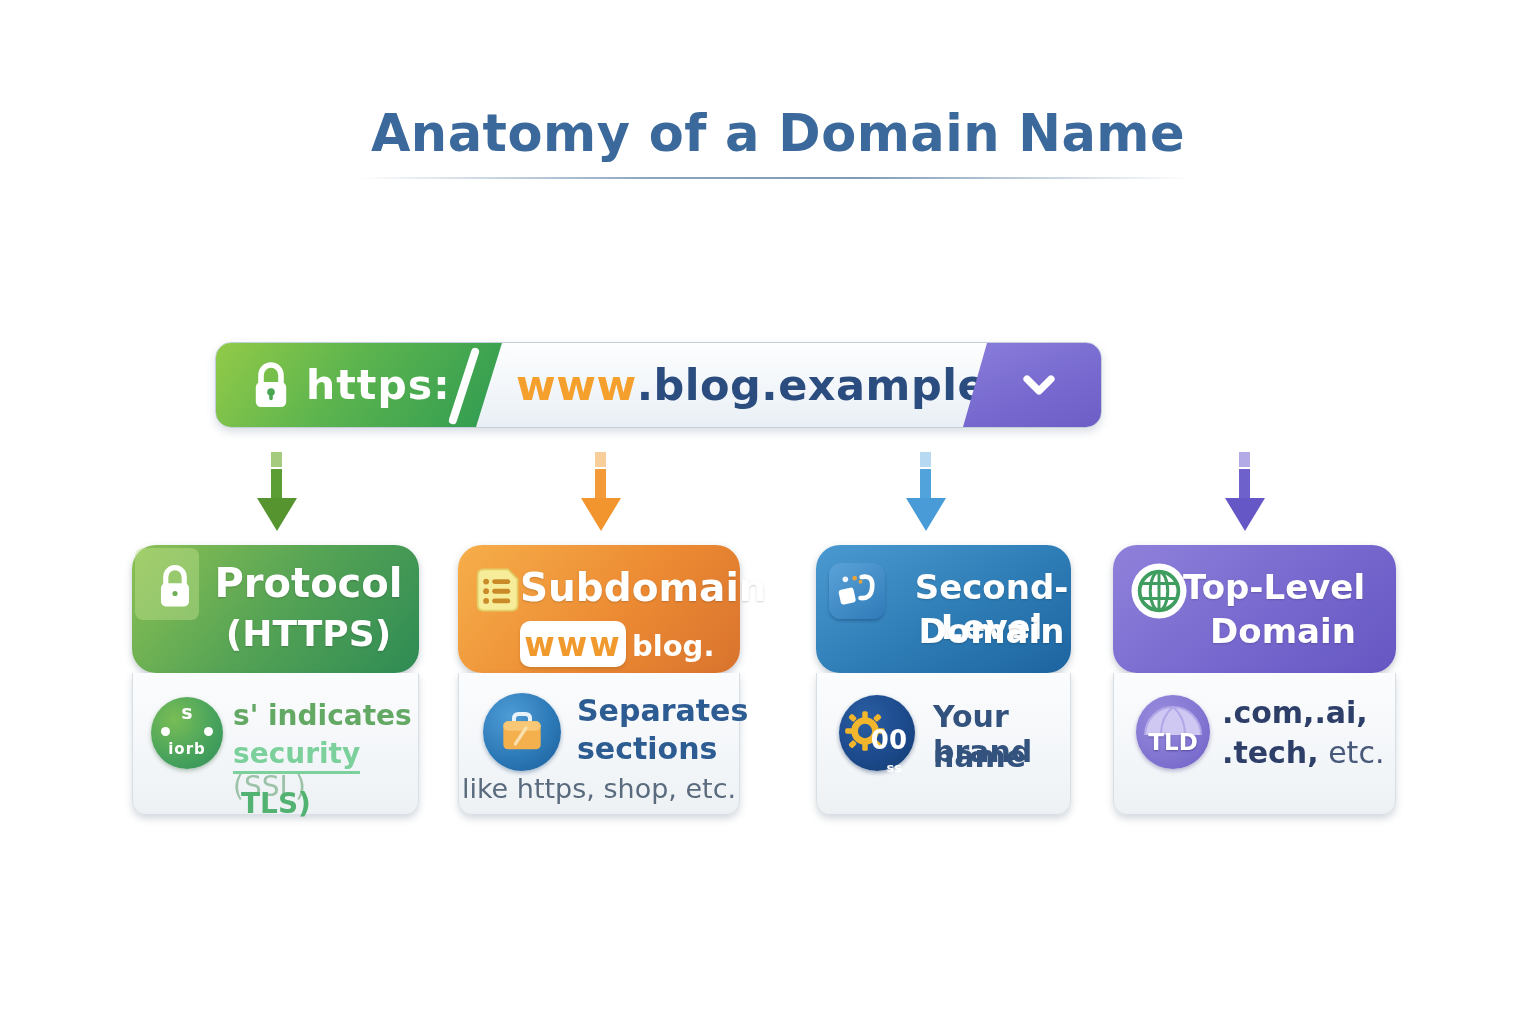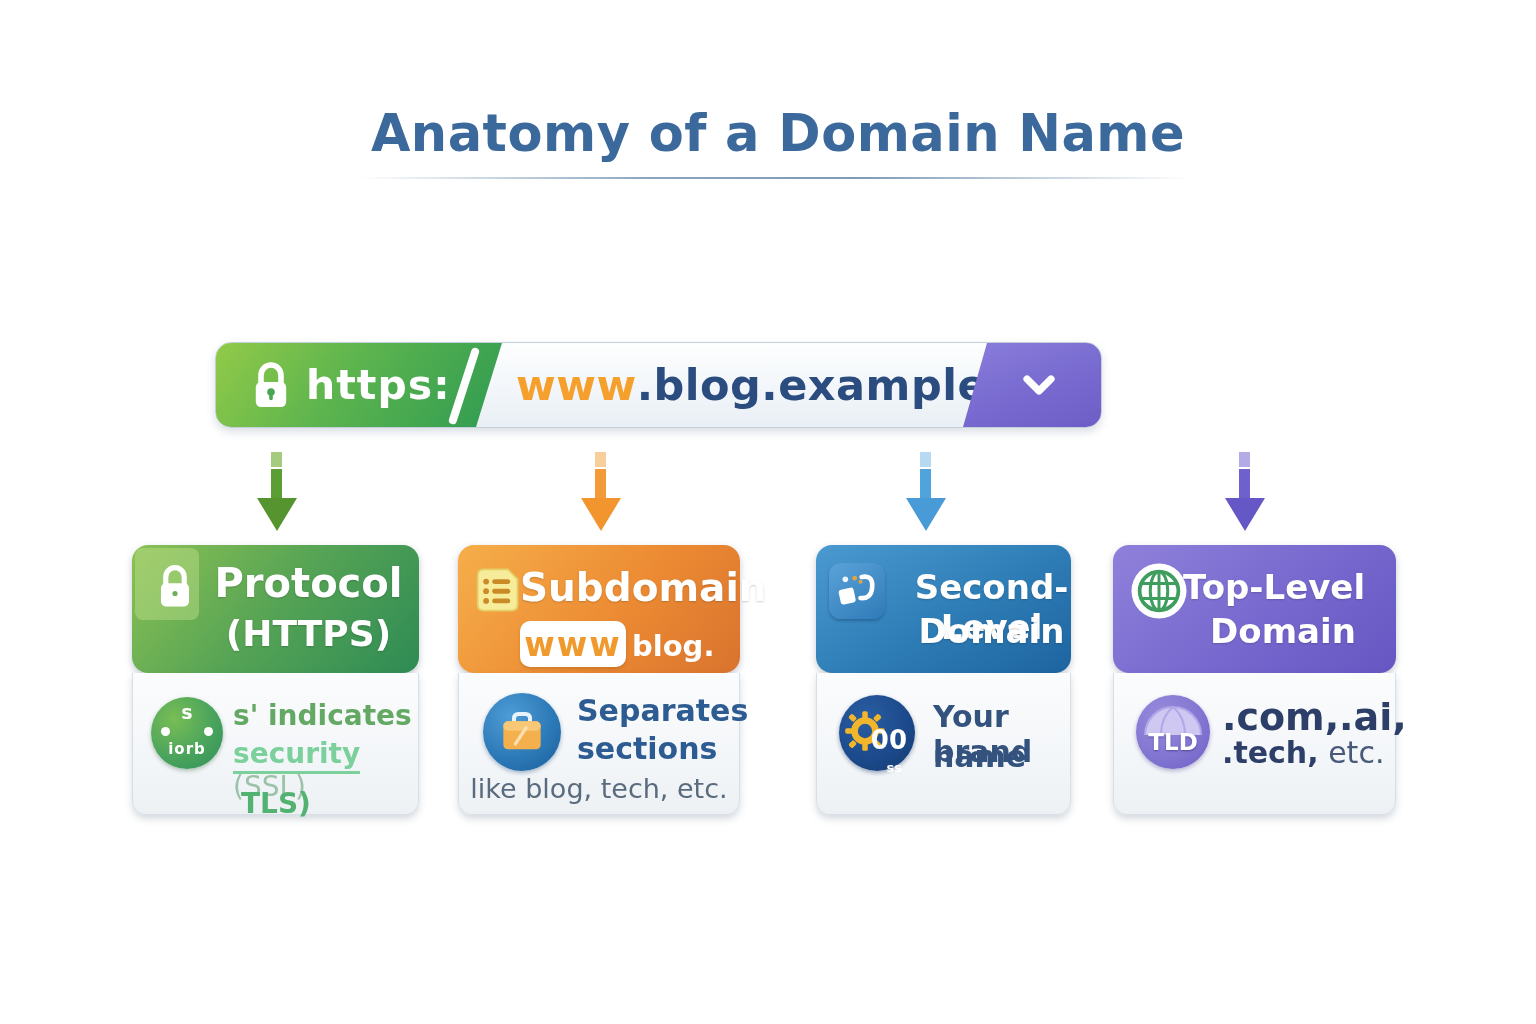--- a/index.html
+++ b/index.html
@@ -58,21 +58,21 @@
     display: flex; align-items: center; justify-content: center; cursor: pointer;
   }
   .urlbar-dropdown svg { width: 48px; height: 48px; margin-left: 14px; }
 
   
   .arrow { position: absolute; top: 452px; width: 46px; height: 80px; }
   .arrow-1 { left: 254px; } .arrow-2 { left: 578px; } .arrow-3 { left: 903px; } .arrow-4 { left: 1222px; }
 
   
   .card-header {
-    position: absolute; top: 545px; height: 128px; border-radius: 16px;
+    position: absolute; top: 545px; height: 128px; border-radius: 24px;
     box-shadow: 0 3px 7px rgba(60,80,100,0.3);
   }
   .card-body {
     position: absolute; top: 673px; height: 142px;
     background: linear-gradient(180deg, #fbfcfd 0%, #f2f5f8 70%, #edf1f4 100%);
     border: 1px solid #d7dfe6; border-top: none;
     border-radius: 0 0 14px 14px;
     box-shadow: 0 4px 7px rgba(90,110,130,0.25);
   }
   .c1 { left: 132px; width: 287px; }
@@ -146,21 +146,21 @@
   .c1-l2 .ssl { color: #9cc2a8; font-weight: 500; }
   .c1-l3 { position: absolute; left: 108px; top: 114px; font-size: 28px; font-weight: 600; color: #52b271; }
 
   .c2-b1 { position: absolute; left: 118px; top: 20px; font-size: 30px; font-weight: bold; color: #2d5c92; }
   .c2-b2 { position: absolute; left: 118px; top: 58px; font-size: 30px; font-weight: bold; color: #2d5c92; }
   .c2-note { position: absolute; left: 0; top: 100px; width: 100%; text-align: center; font-size: 27px; color: #5a6b7e; }
 
   .c3-b1 { position: absolute; left: 116px; top: 26px; font-size: 30px; font-weight: bold; color: #33527d; }
   .c3-b2 { position: absolute; left: 116px; top: 66px; font-size: 30px; font-weight: bold; color: #33527d; }
 
-  .c4-l1 { position: absolute; left: 108px; top: 22px; font-size: 38px; font-weight: 600; color: #2d3f68; }
+  .c4-l1 { position: absolute; left: 108px; top: 22px; font-size: 30px; font-weight: 600; color: #2d3f68; }
   .c4-l2 { position: absolute; left: 108px; top: 62px; font-size: 30px; }
   .c4-l2 .tech { font-weight: bold; color: #2d3f68; }
   .c4-l2 .etc { font-weight: 500; color: #49597a; }
 </style>
 </head>
 <body>
 
 <div class="stage">
 
   <div class="title">Anatomy of a Domain Name</div>
@@ -249,21 +249,21 @@
     <div class="body-badge c2-badge">
       <svg viewBox="0 0 48 48" style="position:absolute;left:7px;top:7px;width:64px;height:64px;">
         <path d="M18 17 v-3 q0-3.5 3.5-3.5 h5 q3.5 0 3.5 3.5 v3" fill="none" stroke="#e8f2fa" stroke-width="3" stroke-linecap="round"></path>
         <rect x="10" y="16" width="28" height="21" rx="3.5" fill="#f3b04c"></rect>
         <rect x="10" y="16" width="28" height="7" rx="3.5" fill="#f8c877"></rect>
         <line x1="19" y1="33" x2="27" y2="21" stroke="#fae0ae" stroke-width="2.4" stroke-linecap="round"></line>
       </svg>
     </div>
     <div class="c2-b1">Separates</div>
     <div class="c2-b2">sections</div>
-    <div class="c2-note">like blog, tech, etc.</div>
+    <div class="c2-note">like https, shop, etc.</div>
   </div>
 
   <div class="card-header hdr-sld c3">
     <div class="c3-icon">
       <svg viewBox="0 0 48 48" style="width:56px;height:56px;">
         <path d="M28 12 q10-2 9 9 q-1 10-10 9" fill="none" stroke="#ffffff" stroke-width="4" stroke-linecap="round"></path>
         <rect x="9" y="22" width="13" height="13" rx="2.5" fill="#ffffff" transform="rotate(-12 15 28)"></rect>
         <circle cx="14" cy="14" r="2.4" fill="#eef5fb"></circle>
         <circle cx="22" cy="13" r="2" fill="#e8a23c"></circle>
         <circle cx="27" cy="16" r="1.7" fill="#e8a23c"></circle>

